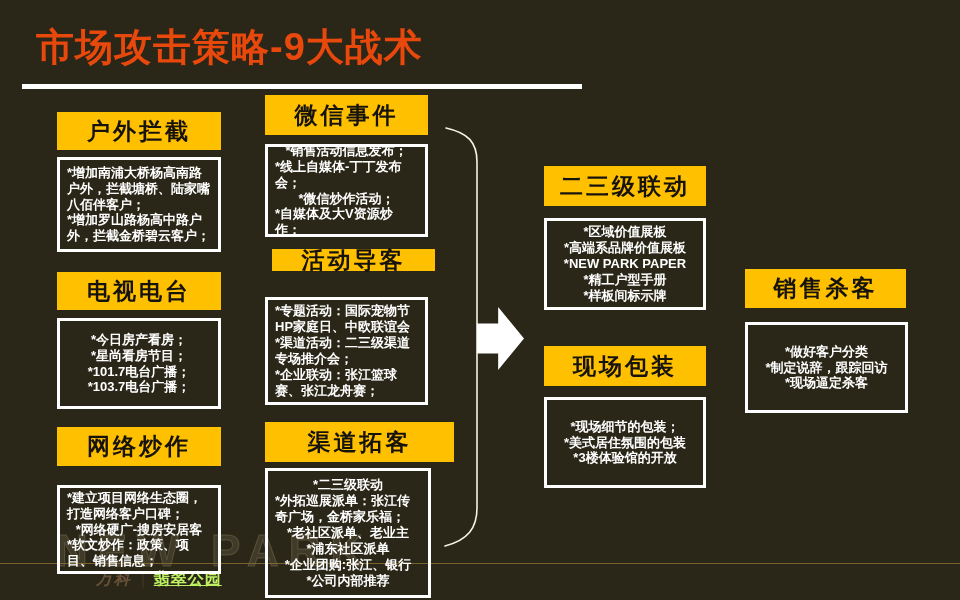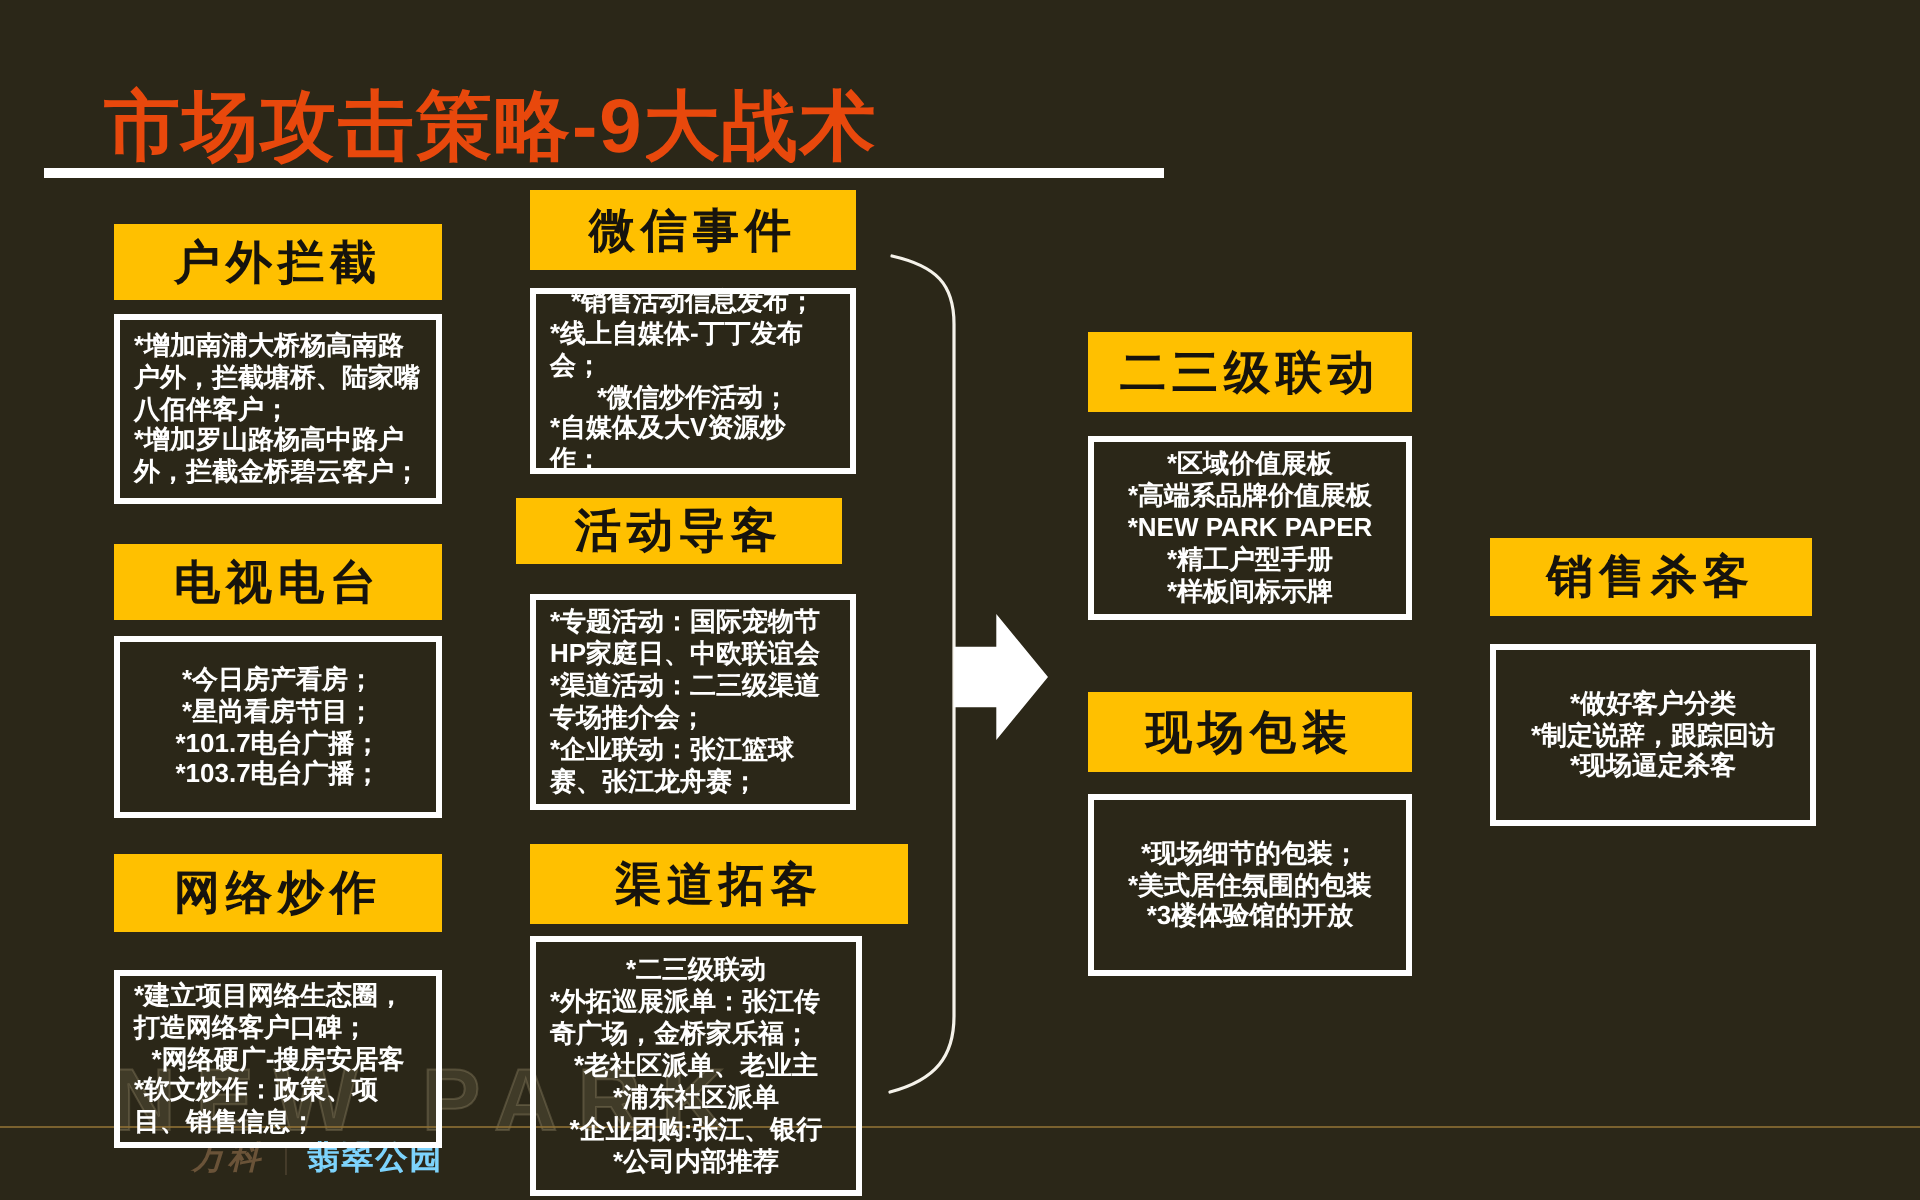--- a/index.html
+++ b/index.html
@@ -2,21 +2,21 @@
 <html><head>
 <meta charset="utf-8">
 <style>
   html,body{margin:0;padding:0;background:#1a1710;}
   .slide{
     position:relative;width:960px;height:600px;overflow:hidden;
     background:#2B2718;
     font-family:"Liberation Sans","DejaVu Sans",sans-serif;
   }
   .title{
-    position:absolute;left:36px;top:22px;margin:16px;
+    position:absolute;left:36px;top:22px;margin:0;
     font-size:38px;font-weight:700;letter-spacing:1px;color:#E8480C;
   }
   .title-underline{
     position:absolute;left:22px;top:84px;width:560px;height:5px;background:#FFFFFF;
   }
   .hdr{
     position:absolute;box-sizing:border-box;background:#FFC000;
     display:flex;align-items:center;justify-content:center;
     color:#16130D;font-weight:700;font-size:23px;letter-spacing:3px;
   }
@@ -38,21 +38,21 @@
   }
   .watermark{
     position:absolute;left:56px;top:526px;
     font-size:44px;font-weight:700;letter-spacing:10px;
     color:rgba(150,138,105,0.20);
     -webkit-text-stroke:1px rgba(165,152,118,0.30);
   }
   .logo{position:absolute;left:96px;top:569px;font-size:16px;display:flex;align-items:baseline;gap:4px;}
   .logo-brand{font-weight:800;font-style:italic;color:#6A5338;letter-spacing:2px;}
   .logo-div{color:#4A3F2D;font-size:14px;}
-  .logo-project{font-weight:700;color:#7dd3fc;letter-spacing:1px;}
+  .logo-project{font-weight:700;color:#bef264;letter-spacing:1px;text-decoration:underline;}
 </style>
 </head>
 <body>
 
 <div class="slide">
 
   <div class="watermark">NEW PARK</div>
   <div class="footer-line"></div>
   <div class="logo">
     <span class="logo-brand">万科</span>
@@ -85,21 +85,21 @@
     </div>
 
   <div class="hdr" style="left:265px;top:95px;width:163px;height:40px">微信事件</div>
   <div class="tbox" style="left:265px;top:144px;width:163px;height:93px">
       <div class="bullet-line">*销售活动信息发布；</div>
       <div class="bullet-line">*线上自媒体-丁丁发布会；</div>
       <div class="bullet-line">*微信炒作活动；</div>
       <div class="bullet-line">*自媒体及大V资源炒作；</div>
     </div>
 
-  <div class="hdr" style="left:258px;top:249px;width:163px;height:33px">活动导客</div>
+  <div class="hdr" style="left:272px;top:249px;width:163px;height:22px">活动导客</div>
   <div class="tbox" style="left:265px;top:297px;width:163px;height:108px">
       <div class="bullet-line">*专题活动：国际宠物节HP家庭日、中欧联谊会</div>
       <div class="bullet-line">*渠道活动：二三级渠道专场推介会；</div>
       <div class="bullet-line">*企业联动：张江篮球赛、张江龙舟赛；</div>
     </div>
 
   <div class="hdr" style="left:265px;top:422px;width:189px;height:40px">渠道拓客</div>
   <div class="tbox" style="left:265px;top:468px;width:166px;height:130px">
       <div class="bullet-line">*二三级联动</div>
       <div class="bullet-line">*外拓巡展派单：张江传奇广场，金桥家乐福；</div>

